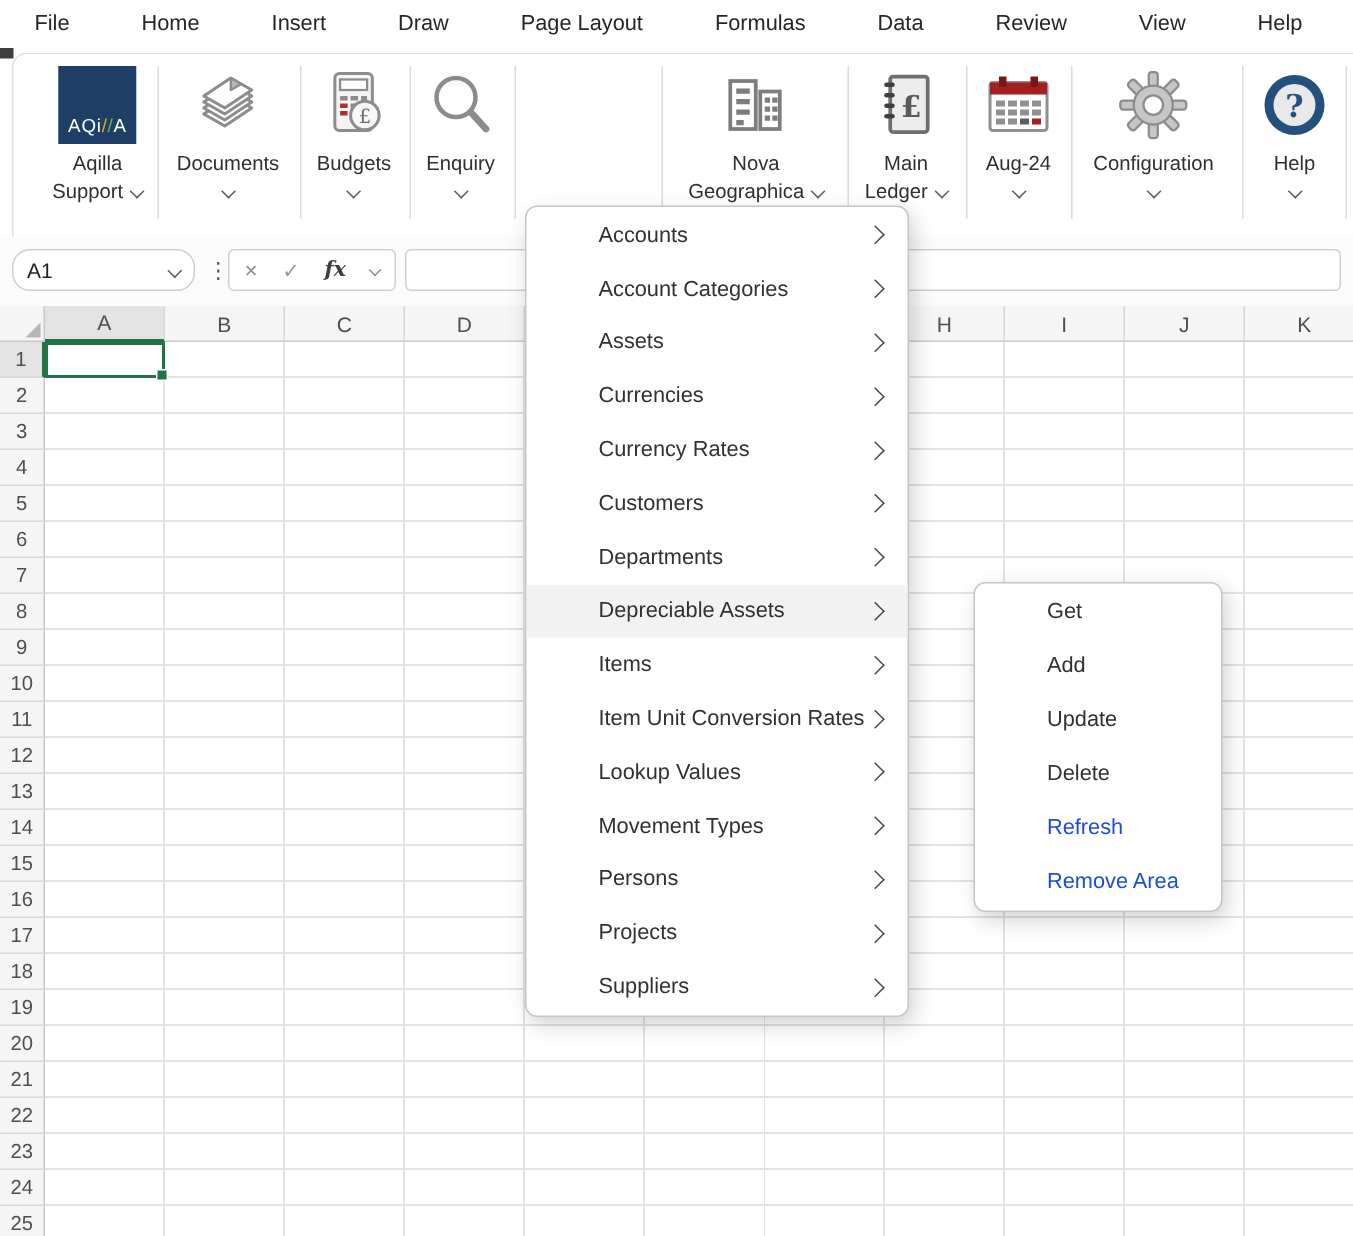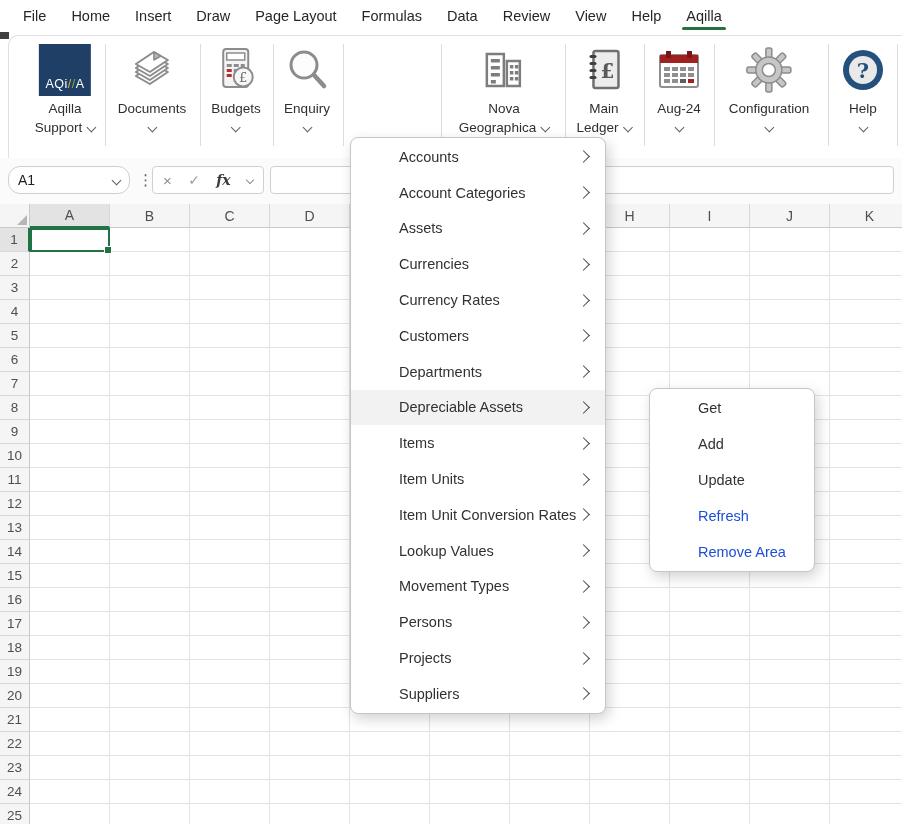--- a/index.html
+++ b/index.html
@@ -1,21 +1,21 @@
 <!DOCTYPE html>
 <html><head>
 <meta charset="utf-8">
 <style>
   html,body{margin:0;padding:0;}
   .screen{position:relative;width:902px;height:824px;background:#fff;overflow:hidden;
           font-family:"Liberation Sans",sans-serif;color:#2b2b2b;}
 
   
   .menubar{position:absolute;top:0;left:0;right:0;height:32px;display:flex;align-items:center;
-           gap:23px;padding-left:22px;background:#fff;font-size:14.5px;color:#262626;}
+           gap:46px;padding-left:22px;background:#fff;font-size:14.5px;color:#262626;}
   .menubar-item{position:relative;padding:5px 1px;cursor:default;white-space:nowrap;}
   .menubar-item.active{font-weight:400;}
   .menubar-item.active::after{content:"";position:absolute;left:-3px;right:-3px;bottom:-1px;height:3px;
            background:#217346;border-radius:2px;}
 
   
   .ribbon{position:absolute;top:32px;left:0;right:0;height:126px;background:#fff;
           border-bottom:1px solid #d4d4d4;}
   .ribbon::before{content:"";position:absolute;left:0;top:0;width:9px;height:7px;background:#3f3f3f;}
   .ribbon-panel{position:absolute;left:8px;top:3px;right:0;bottom:0;background:#fff;
@@ -561,24 +561,20 @@
       <div class="menu-item highlighted">
         <span>Depreciable Assets</span>
         <span class="chev-r"></span>
       </div>
 
       <div class="menu-item">
         <span>Items</span>
         <span class="chev-r"></span>
       </div>
 
-      <div class="menu-item">
-        <span>Item Units</span>
-        <span class="chev-r"></span>
-      </div>
 
       <div class="menu-item">
         <span>Item Unit Conversion Rates</span>
         <span class="chev-r"></span>
       </div>
 
       <div class="menu-item">
         <span>Lookup Values</span>
         <span class="chev-r"></span>
       </div>
@@ -612,20 +608,23 @@
       </div>
 
       <div class="submenu-item">
         <span>Add</span>
       </div>
 
       <div class="submenu-item">
         <span>Update</span>
       </div>
 
+      <div class="submenu-item">
+        <span>Delete</span>
+      </div>
 
       <div class="submenu-item disabled">
         <span>Refresh</span>
       </div>
 
       <div class="submenu-item disabled">
         <span>Remove Area</span>
       </div>
     </div>
 

